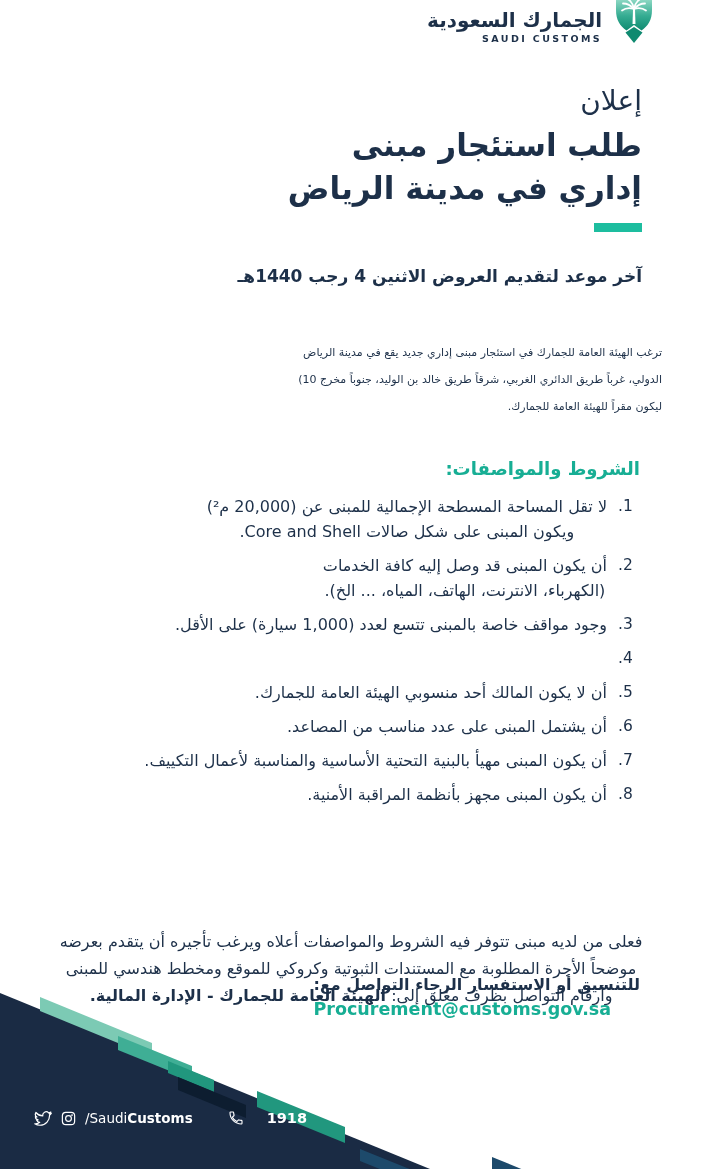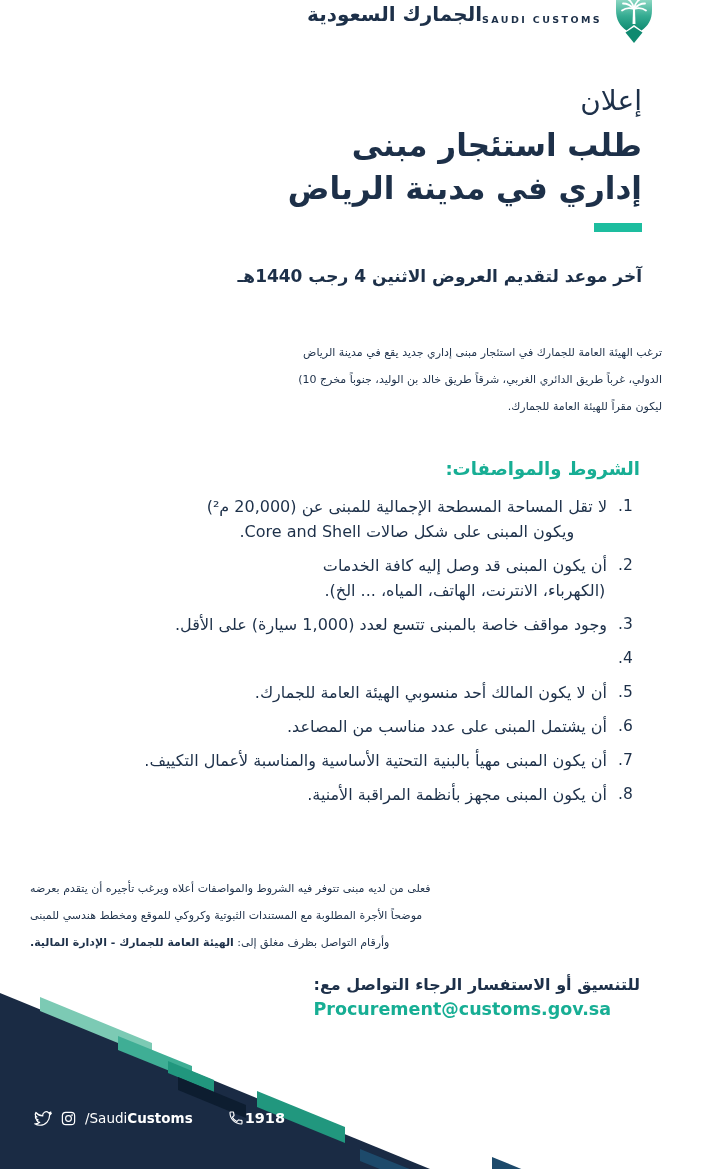--- a/index.html
+++ b/index.html
@@ -6,21 +6,21 @@
     --navy:#1d3049; --teal:#17ae94; --dash-teal:#1dbd9f; --footer-navy:#1a2b44;
     --stripe-seafoam:#7ccab4; --stripe-teal-light:#3fae95; --stripe-teal:#21977e;
     --stripe-dark-navy:#0d1d30; --stripe-steel-blue:#1d4a6b; --white:#ffffff;
   }
   *{margin:0;padding:0;box-sizing:border-box;}
   body{background:#e8e8e8;font-family:"DejaVu Sans","Liberation Sans",sans-serif;}
   .page{position:relative;width:702px;height:1169px;background:#ffffff;overflow:hidden;margin:0 auto;color:var(--navy);}
 
   
   .logo{position:absolute;top:0;right:48px;display:flex;align-items:flex-start;gap:12px;direction:ltr;}
-  .logo-text{display:flex;align-items:flex-end;padding-top:3px;}
+  .logo-text{display:flex;flex-direction:column;align-items:flex-end;padding-top:9px;}
   .logo-ar{font-size:20px;font-weight:bold;color:var(--navy);line-height:22px;direction:rtl;}
   .logo-en{font-size:9.5px;font-weight:bold;letter-spacing:2.4px;color:var(--navy);margin-top:2px;}
   .shield{width:40px;height:45px;display:block;margin-top:-2px;}
 
   
   .title-block{position:absolute;top:84px;right:60px;text-align:right;direction:rtl;}
   .kicker{font-size:28px;font-weight:400;line-height:34px;margin-bottom:6px;}
   .main-title{font-size:31px;font-weight:bold;line-height:43px;}
   .dash{display:inline-block;width:48px;height:9px;background:var(--dash-teal);margin-top:13px;}
 
@@ -30,42 +30,42 @@
   .intro .line{line-height:27px;white-space:nowrap;direction:rtl;}
 
   .section-heading{position:absolute;top:458px;right:62px;font-size:18px;font-weight:bold;color:var(--teal);direction:rtl;}
 
   .conditions{position:absolute;top:494px;right:62px;left:62px;list-style:none;direction:rtl;}
   .condition{display:flex;gap:11px;margin-bottom:9px;direction:rtl;}
   .condition .num{width:22px;flex:none;font-size:15.5px;line-height:25px;direction:rtl;text-align:left;}
   .item-text{width:fit-content;max-width:100%;text-align:center;}
   .item-text .line{font-size:16px;line-height:25px;white-space:nowrap;direction:rtl;}
 
-  .closing{position:absolute;top:875px;left:30px;right:30px;text-align:left;font-size:11px;}
+  .closing{position:absolute;top:928px;left:30px;right:30px;text-align:center;font-size:16px;}
   .closing .line{line-height:27px;white-space:nowrap;direction:rtl;}
   .closing .b{font-weight:bold;}
 
   .contact{position:absolute;top:975px;right:62px;display:flex;flex-direction:column;align-items:flex-end;direction:rtl;}
   .contact-label{font-size:16px;font-weight:bold;direction:rtl;}
   .contact-email{font-size:17.5px;font-weight:bold;color:var(--teal);direction:ltr;margin-top:5px;text-decoration:none;}
 
   
   .footer-svg{position:absolute;left:0;bottom:0;width:702px;height:180px;display:block;}
   .f-navy{fill:var(--footer-navy);}
   .f-seafoam{fill:var(--stripe-seafoam);}
   .f-teal-light{fill:var(--stripe-teal-light);}
   .f-teal{fill:var(--stripe-teal);}
   .f-dark{fill:var(--stripe-dark-navy);}
   .f-steel{fill:var(--stripe-steel-blue);}
 
   .social{position:absolute;left:34px;top:1110px;display:flex;align-items:center;gap:9px;color:var(--white);z-index:3;direction:ltr;}
   .social svg{display:block;}
   .handle{font-size:13.5px;color:var(--white);text-decoration:none;}
   .handle .b{font-weight:bold;}
-  .phone-group{display:flex;align-items:center;gap:1px;margin-left:26px;}
+  .phone-group{display:flex;align-items:center;gap:23px;margin-left:26px;}
   .phone-number{font-size:14.5px;font-weight:bold;color:var(--white);}
 </style>
 </head>
 <body>
 
 <div class="page">
 
   <header class="logo">
     <div class="logo-text">
       <div class="logo-ar">الجمارك السعودية</div>

